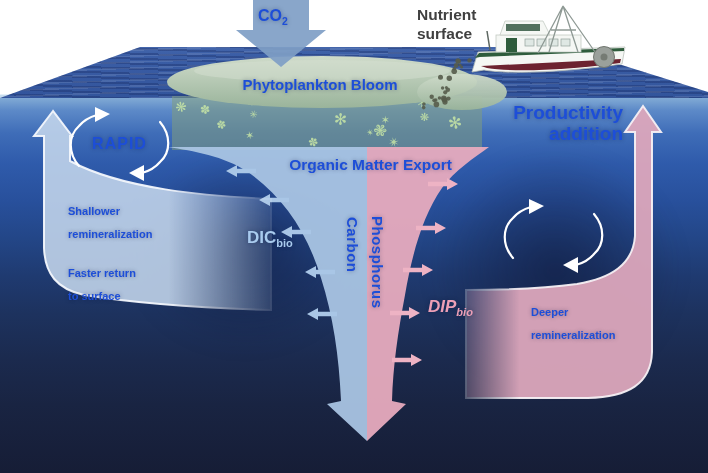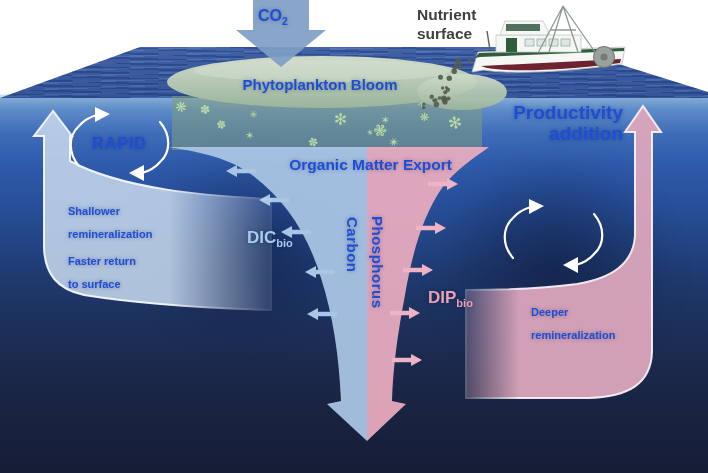--- a/index.html
+++ b/index.html
@@ -27,29 +27,29 @@
   .lbl sub{font-size:0.65em;}
   .co2{left:258px;top:7px;font-size:16px;}
   .nutrient{left:417px;top:5px;color:#404040;font-weight:600;font-size:15.5px;
             line-height:19px;text-shadow:none;}
   .bloom{left:200px;top:76px;width:240px;text-align:center;font-size:15px;}
   .export{left:252px;top:156px;width:200px;text-align:right;font-size:15.5px;}
   .vlab{writing-mode:vertical-rl;font-size:15px;letter-spacing:0.5px;}
   .carbon{left:344px;top:217px;}
   .phosphorus{left:369px;top:216px;}
   .dic{left:231px;top:228px;font-size:17px;color:var(--c-dic_text);margin-left:16px;}
-  .dip{left:428px;top:288px;font-size:17px;color:var(--c-dip_text);}
+  .dip{left:428px;top:297px;font-size:17px;color:var(--c-dip_text);font-style:italic;}
   .badge{display:flex;align-items:center;justify-content:center;
          font-size:16px;letter-spacing:1px;}
   .rapid{left:62px;top:118px;width:115px;height:52px;}
   .slow{left:502px;top:212px;width:104px;height:48px;}
   .hangover{left:505px;top:102px;width:118px;text-align:right;font-size:19px;line-height:21px;}
   .sidetext{font-size:11px;line-height:23px;}
   .shallower{left:68px;top:200px;}
-  .faster{left:68px;top:250px;}
+  .faster{left:68px;top:262px;}
   .deeper{left:531px;top:301px;}
   .longer{left:527px;top:347px;}
   .bloom-box{fill:#7f9d80;opacity:0.55;}
   .funnel-blue{fill:var(--c-carbon_funnel);opacity:0.95;}
   .funnel-pink{fill:var(--c-phosphorus_funnel);opacity:0.95;}
   .swooshL{fill:var(--c-swoosh_blue);fill-opacity:0.88;stroke:#f3f7fc;stroke-width:2;stroke-opacity:0.95;}
   .swooshR{fill:var(--c-swoosh_pink);fill-opacity:0.95;stroke:#f6f0f4;stroke-width:2;stroke-opacity:0.95;}
   .cycle-arc{fill:none;stroke:#ffffff;stroke-width:2.2;stroke-linecap:round;}
   .cycle-head{fill:#ffffff;}
   .co2-arrow{fill:var(--c-co2_arrow);opacity:0.92;}

